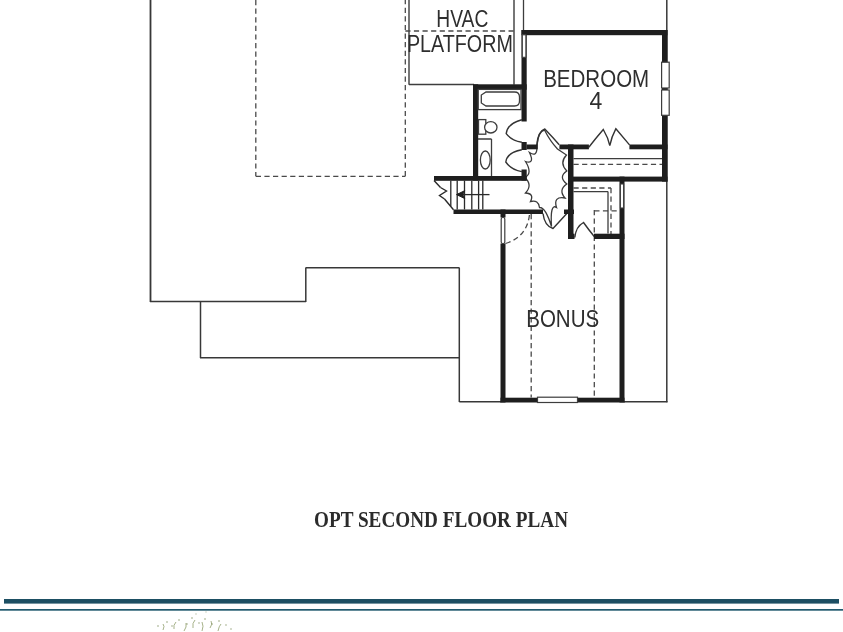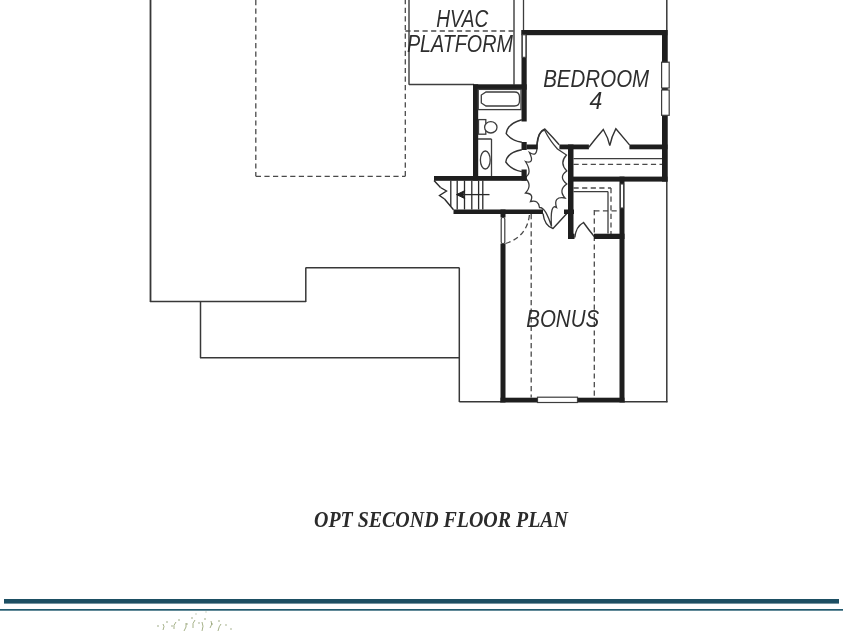--- a/index.html
+++ b/index.html
@@ -1,16 +1,16 @@
 <!DOCTYPE html>
 <html><head>
 <meta charset="utf-8">
 <style>
   html,body{margin:0;padding:0;background:#ffffff;width:843px;height:632px;overflow:hidden;}
-  .wrap{position:relative;width:843px;height:632px;font-family:"Liberation Sans",sans-serif;font-style:italic;}
+  .wrap{position:relative;width:843px;height:632px;font-family:"Liberation Sans",sans-serif;}
   svg{position:absolute;left:0;top:0;}
   .lbl{font-family:"Liberation Sans",sans-serif;fill:#2e2e2e;}
   .title{font-family:"Liberation Serif",serif;font-weight:bold;fill:#2b2b2b;}
 </style>
 </head>
 <body>
 <div class="wrap">
 <svg width="843" height="632" viewBox="0 0 843 632">
 
   <rect x="0" y="0" width="843" height="632" fill="#ffffff"></rect>

